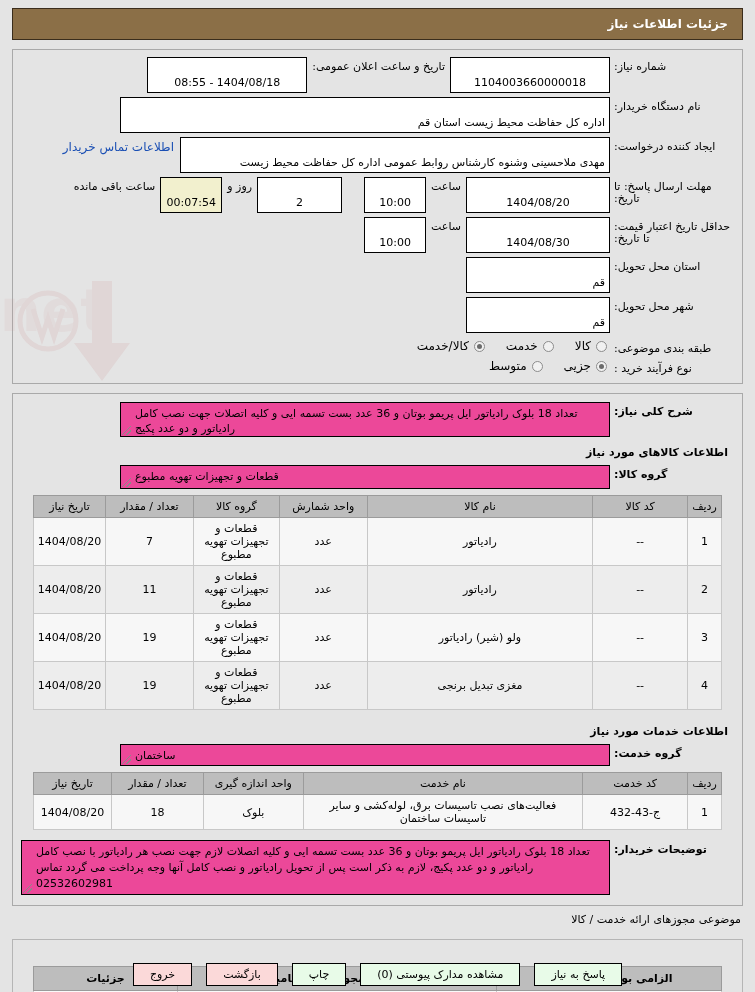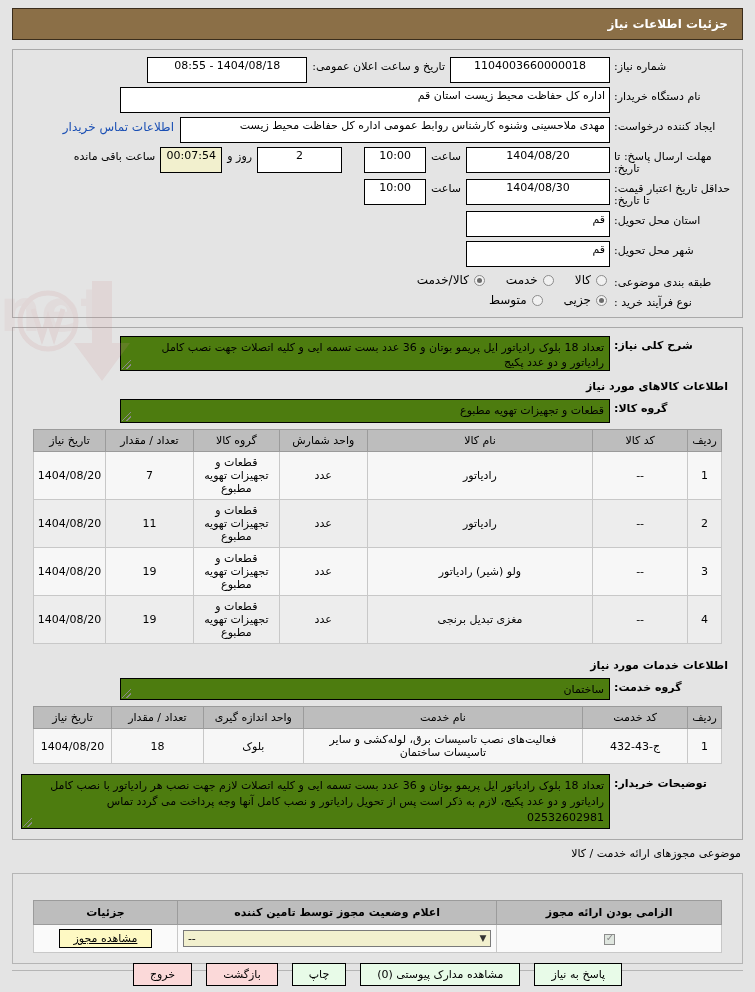--- a/index.html
+++ b/index.html
@@ -66,23 +66,23 @@
     font-size: 11px;
     padding-top: 4px;
     padding-left: 4px;
     line-height: 12px;
   }
   .flabel.bold { font-weight: bold; }
 
   .fld {
     background: #ffffff;
     border: 1px solid #000;
-    height: 26px;
+    height: 17px;
     line-height: 15px;
-    padding: 0 4px;
+    padding: 17px 4px;
     font-size: 11px;
     text-align: center;
     overflow: hidden;
     white-space: nowrap;
   }
   .fld.right { text-align: right; }
   .fld.yellow { background: #f2f0ce; }
 
   .w-id      { width: 160px; }
   .w-date    { width: 160px; }
@@ -142,26 +142,26 @@
   .chk.on::after {
     content: "\2713";
     position: absolute;
     left: 1px; top: -3px;
     font-size: 10px;
     color: #8a8a8a;
   }
 
   
   .tbox {
-    background: #4d7c0f;
+    background: #ec4899;
     border: 1px solid #000;
     font-size: 11px;
     line-height: 15px;
-    padding: 3px 5px;
-    text-align: right;
+    padding: 3px 14px;
+    text-align: left;
     position: relative;
   }
   .tbox::after {
     content: "";
     position: absolute;
     left: 1px; bottom: 1px;
     width: 9px; height: 9px;
     background:
       linear-gradient(135deg, transparent 0 46%, #8a8a8a 46% 54%, transparent 54% 100%),
       linear-gradient(135deg, transparent 0 72%, #8a8a8a 72% 80%, transparent 80% 100%);

